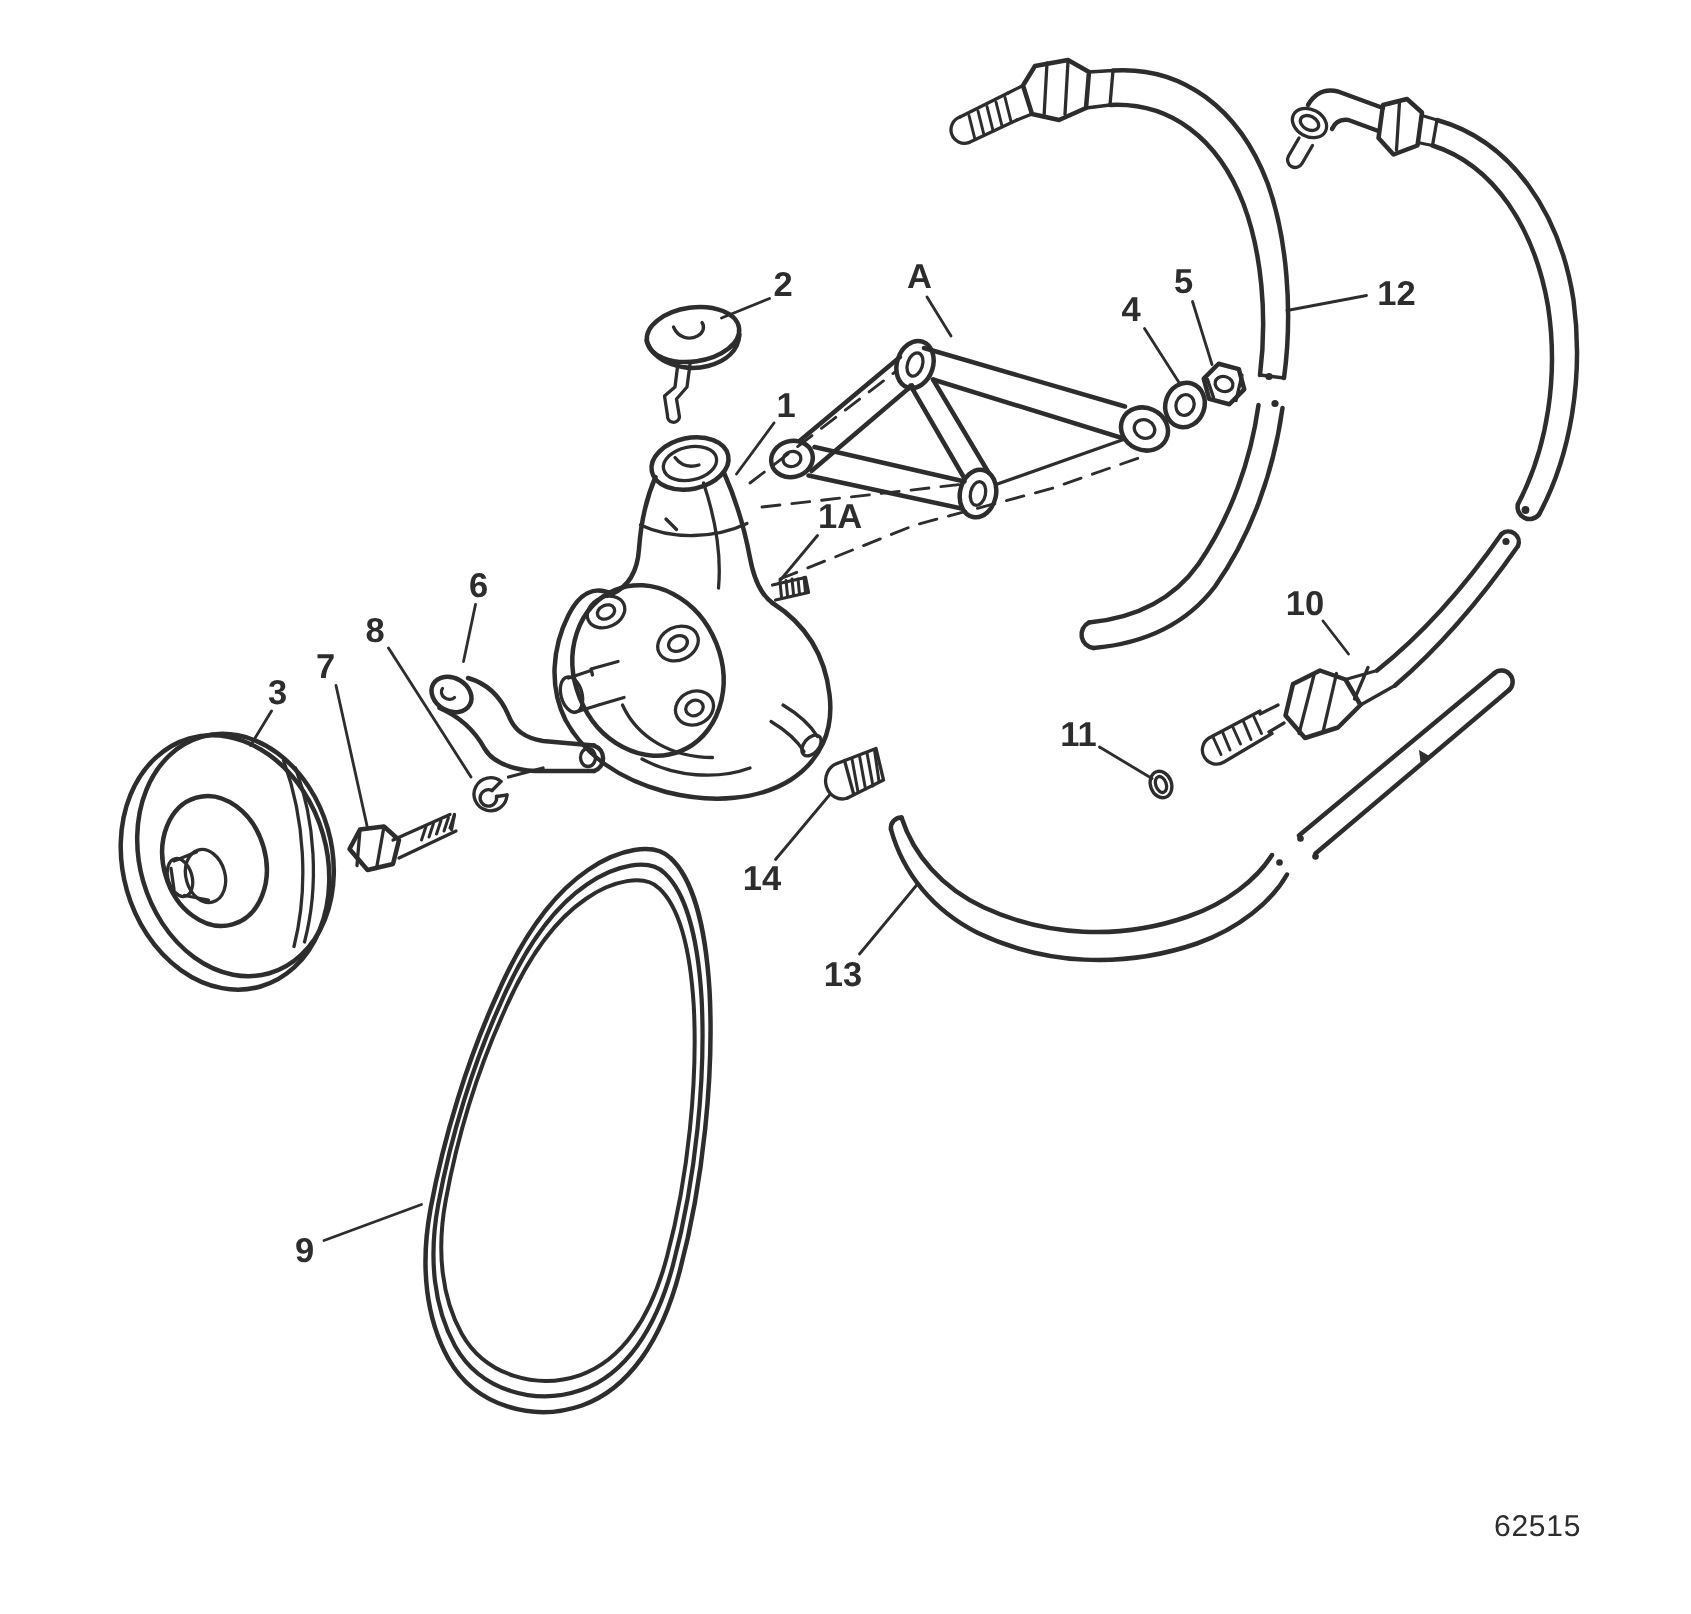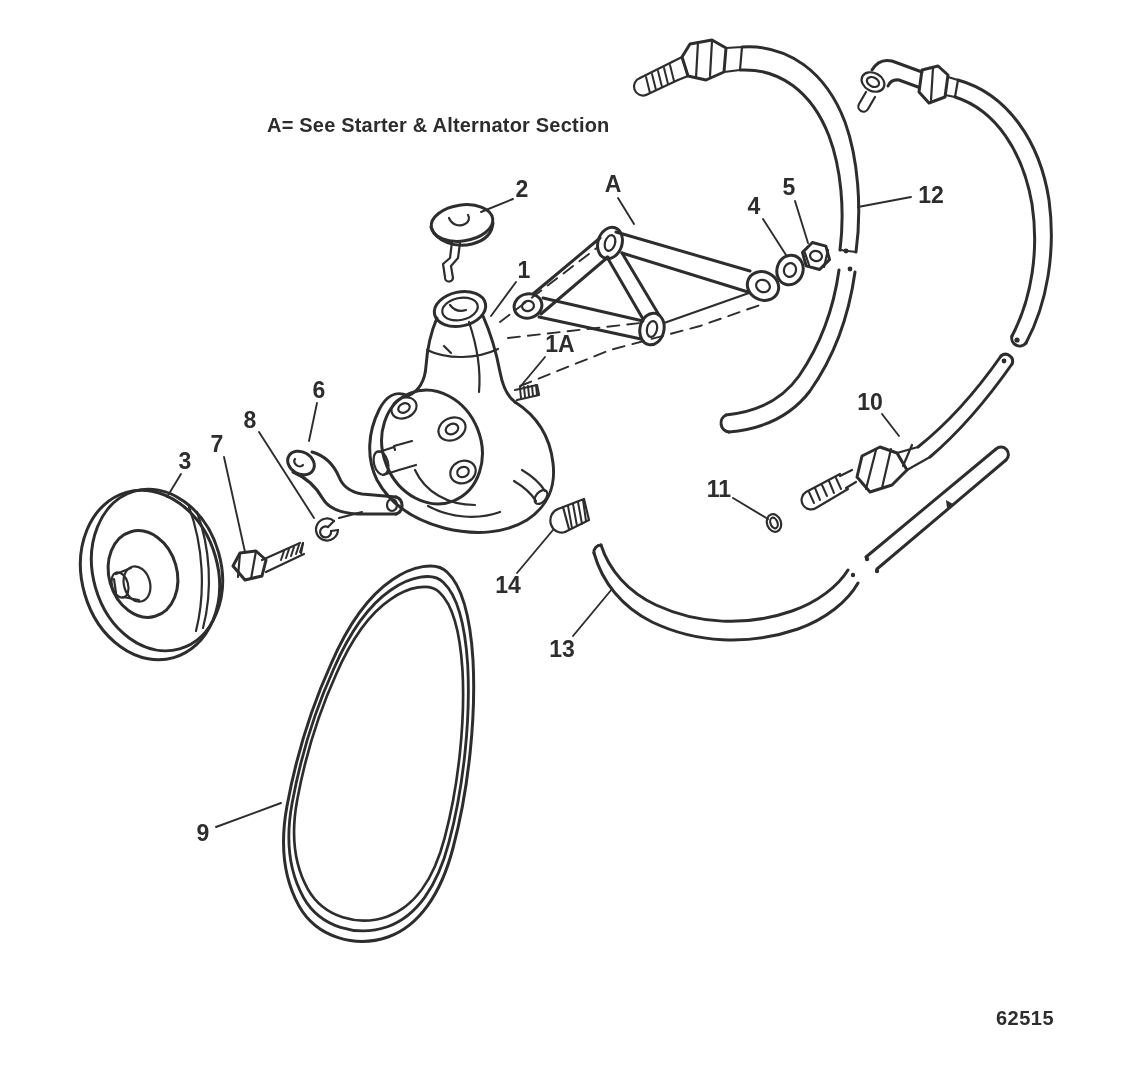--- a/index.html
+++ b/index.html
@@ -12,21 +12,21 @@
     overflow:hidden;
   }
   .stage svg{position:absolute;left:0;top:0;}
   .note{
     position:absolute;left:267px;top:114px;
     font-size:20px;font-weight:bold;color:var(--ink);
     letter-spacing:0.2px;white-space:nowrap;
   }
   .drawing-number{
     position:absolute;left:996px;top:1007px;
-    font-size:20px;font-weight:bold;color:var(--ink);
+    font-size:20px;font-weight:normal;color:var(--ink);
     letter-spacing:0.5px;
   }
   
   .ln{fill:none;stroke:var(--ink);stroke-width:3;stroke-linecap:round;stroke-linejoin:round;}
   .ln2{fill:none;stroke:var(--ink);stroke-width:2.2;stroke-linecap:round;stroke-linejoin:round;}
   .hatch{fill:none;stroke:var(--ink);stroke-width:2;stroke-linecap:round;}
   .dash{fill:none;stroke:var(--ink);stroke-width:1.9;stroke-dasharray:12 8;stroke-linecap:round;}
   .leader{stroke:var(--ink);stroke-width:1.9;fill:none;stroke-linecap:round;}
   .callout{
     font-family:"Liberation Sans",sans-serif;
@@ -262,15 +262,14 @@
         <text x="719" y="489" text-anchor="middle" dominant-baseline="central" class="callout">11</text>
         <line x1="517" y1="573" x2="553" y2="530" class="leader"></line>
         <text x="508" y="585" text-anchor="middle" dominant-baseline="central" class="callout">14</text>
         <line x1="573" y1="636" x2="612" y2="589" class="leader"></line>
         <text x="562" y="649" text-anchor="middle" dominant-baseline="central" class="callout">13</text>
         <line x1="216" y1="827" x2="281" y2="803" class="leader"></line>
         <text x="203" y="833" text-anchor="middle" dominant-baseline="central" class="callout">9</text>
       </g>
   </svg>
 
-  <div class="note">A= See Starter &amp; Alternator Section</div>
   <div class="drawing-number">62515</div>
 </div>
 
 </body></html>

